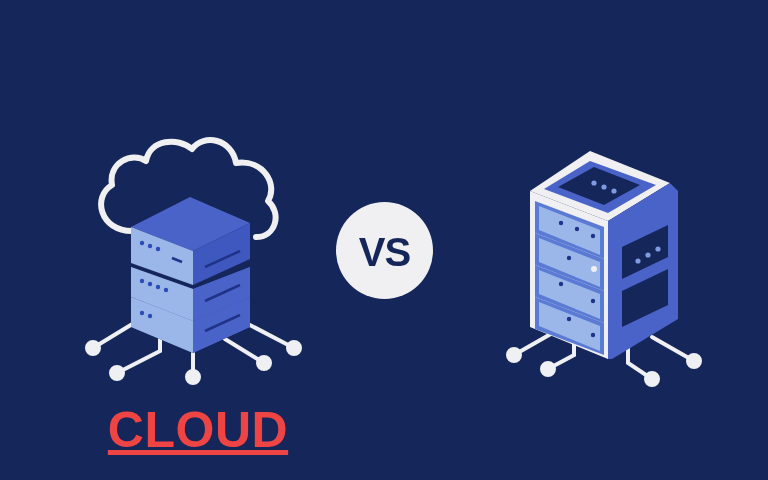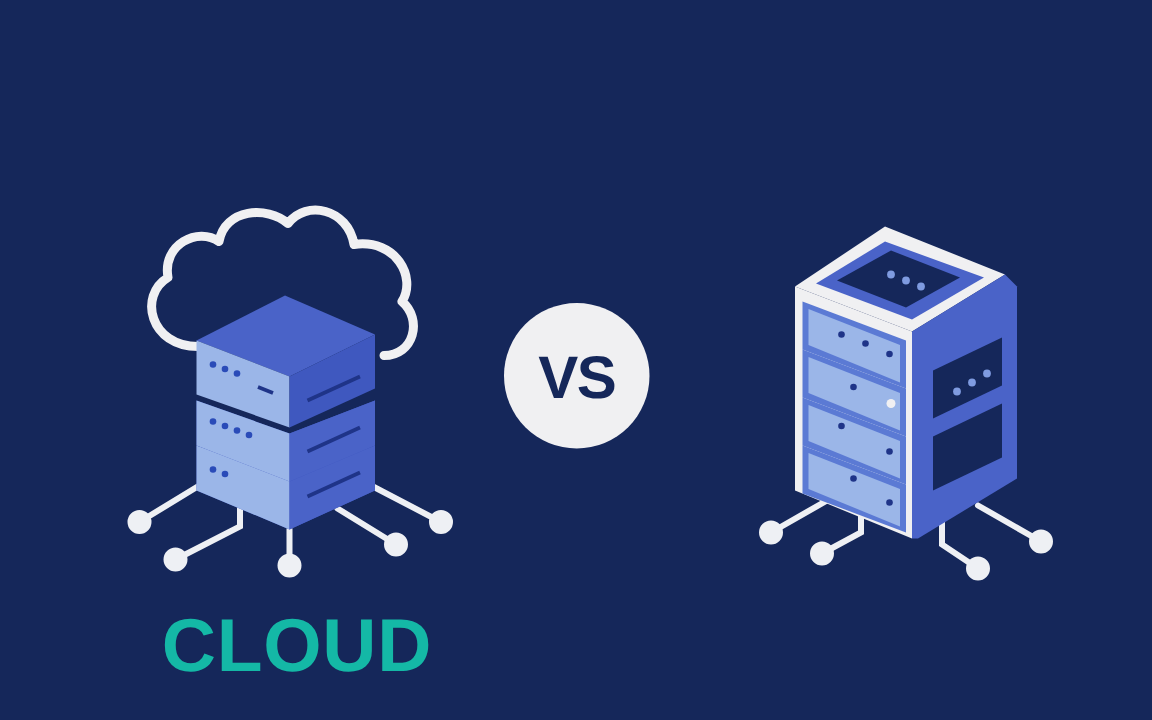--- a/index.html
+++ b/index.html
@@ -5,27 +5,28 @@
     html, body { margin: 0; padding: 0; }
     body {
       width: 768px; height: 480px; overflow: hidden;
       background: #15275a;
       font-family: "Liberation Sans", sans-serif;
       position: relative;
     }
     .canvas { position: absolute; left: 0; top: 1px; width: 768px; height: 480px; }
     .label {
       position: absolute;
-      color: #14b8a6;
+      color: #ef4444;
       font-family: "Liberation Sans", sans-serif;
       font-weight: 700;
       font-size: 50px;
       letter-spacing: 0.5px;
       line-height: 1;
       text-align: center;
+      text-decoration: underline;
     }
     .label-cloud { left: 98px; top: 404px; width: 200px; }
     .label-vps { left: 528px; top: 404px; width: 160px; }
     .vs-badge {
       position: absolute;
       left: 336px; top: 201px;
       width: 97px; height: 97px;
       border-radius: 50%;
       background: #f0f0f2;
       display: flex; align-items: center; justify-content: center;

